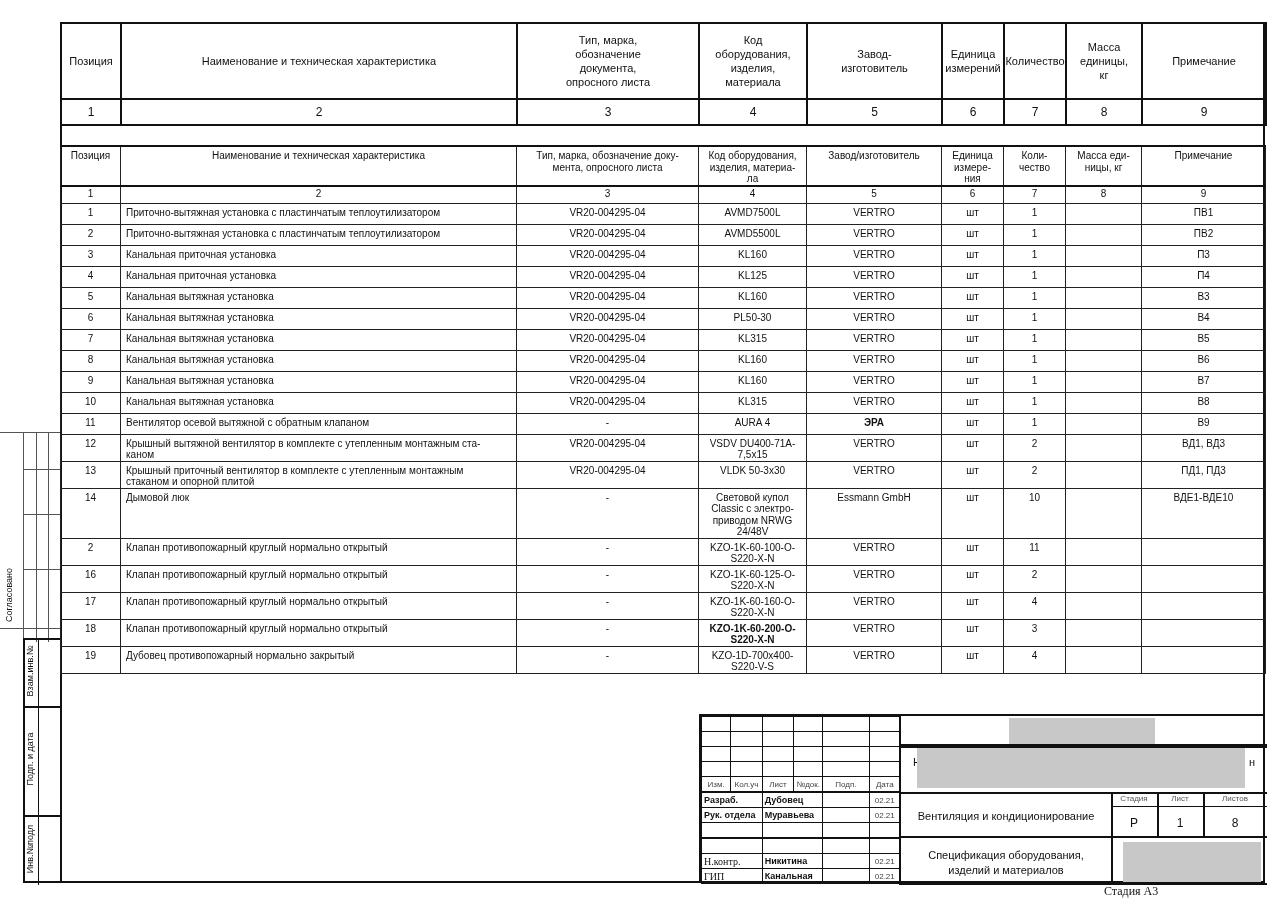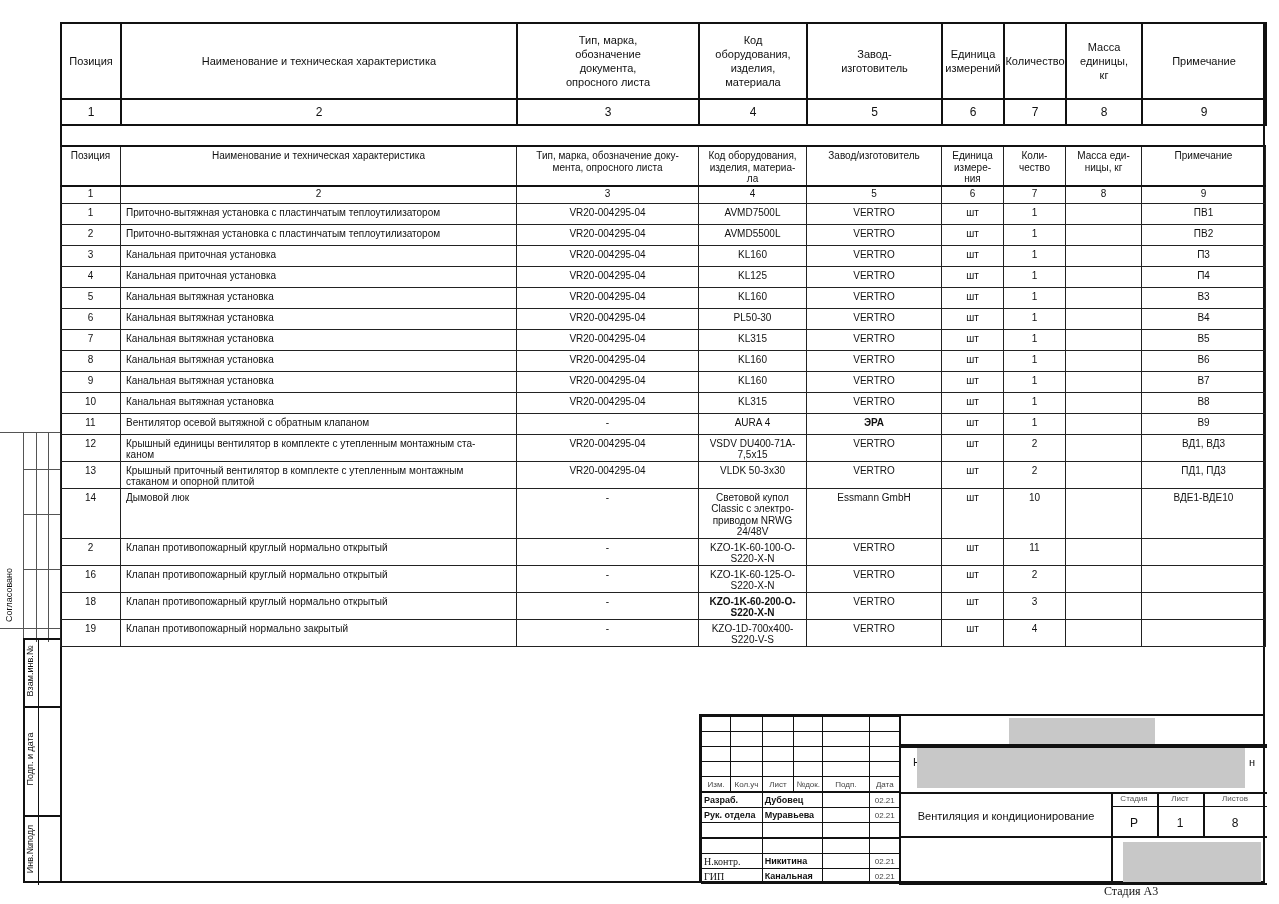--- a/index.html
+++ b/index.html
@@ -249,21 +249,21 @@
         <td style="white-space: pre-line;">-</td>
         <td style="white-space: pre-line;">AURA 4</td>
         <td style="white-space: pre-line; font-weight: bold;">ЭРА</td>
         <td style="white-space: pre-line;">шт</td>
         <td style="white-space: pre-line;">1</td>
         <td style="white-space: pre-line;"></td>
         <td style="white-space: pre-line;">В9</td>
       </tr>
       <tr class="r2">
         <td style="white-space: pre-line;">12</td>
-        <td class="name" style="white-space: pre-line;">Крышный единицы вентилятор в комплекте с утепленным монтажным ста-
+        <td class="name" style="white-space: pre-line;">Крышный вытяжной вентилятор в комплекте с утепленным монтажным ста-
 каном</td>
         <td style="white-space: pre-line;">VR20-004295-04</td>
         <td style="white-space: pre-line;">VSDV DU400-71A-
 7,5x15</td>
         <td style="white-space: pre-line;">VERTRO</td>
         <td style="white-space: pre-line;">шт</td>
         <td style="white-space: pre-line;">2</td>
         <td style="white-space: pre-line;"></td>
         <td style="white-space: pre-line;">ВД1, ВД3</td>
       </tr>
@@ -311,34 +311,46 @@
         <td style="white-space: pre-line;">-</td>
         <td style="white-space: pre-line;">KZO-1K-60-125-O-
 S220-X-N</td>
         <td style="white-space: pre-line;">VERTRO</td>
         <td style="white-space: pre-line;">шт</td>
         <td style="white-space: pre-line;">2</td>
         <td style="white-space: pre-line;"></td>
         <td style="white-space: pre-line;"></td>
       </tr>
       <tr class="r2">
+        <td style="white-space: pre-line;">17</td>
+        <td class="name" style="white-space: pre-line;">Клапан противопожарный круглый нормально открытый</td>
+        <td style="white-space: pre-line;">-</td>
+        <td style="white-space: pre-line;">KZO-1K-60-160-O-
+S220-X-N</td>
+        <td style="white-space: pre-line;">VERTRO</td>
+        <td style="white-space: pre-line;">шт</td>
+        <td style="white-space: pre-line;">4</td>
+        <td style="white-space: pre-line;"></td>
+        <td style="white-space: pre-line;"></td>
+      </tr>
+      <tr class="r2">
         <td style="white-space: pre-line;">18</td>
         <td class="name" style="white-space: pre-line;">Клапан противопожарный круглый нормально открытый</td>
         <td style="white-space: pre-line;">-</td>
         <td style="white-space: pre-line; font-weight: bold;">KZO-1K-60-200-O-
 S220-X-N</td>
         <td style="white-space: pre-line;">VERTRO</td>
         <td style="white-space: pre-line;">шт</td>
         <td style="white-space: pre-line;">3</td>
         <td style="white-space: pre-line;"></td>
         <td style="white-space: pre-line;"></td>
       </tr>
       <tr class="r2">
         <td style="white-space: pre-line;">19</td>
-        <td class="name" style="white-space: pre-line;">Клапан противопожарный нормально закрытый</td>
+        <td class="name" style="white-space: pre-line;">Дубовец противопожарный нормально закрытый</td>
         <td style="white-space: pre-line;">-</td>
         <td style="white-space: pre-line;">KZO-1D-700x400-
 S220-V-S</td>
         <td style="white-space: pre-line;">VERTRO</td>
         <td style="white-space: pre-line;">шт</td>
         <td style="white-space: pre-line;">4</td>
         <td style="white-space: pre-line;"></td>
         <td style="white-space: pre-line;"></td>
       </tr>
       <tr>
@@ -455,20 +467,22 @@
   <div class="abs" style="left:456px;top:76px;height:46px;border-left:2px solid #111;"></div>
   <div class="abs" style="left:502px;top:76px;height:46px;border-left:2px solid #111;"></div>
   <span class="lbl" style="left:410px;top:78px;width:46px;font-size:8px;color:#555;">Стадия</span>
   <span class="lbl" style="left:456px;top:78px;width:46px;font-size:8px;color:#555;">Лист</span>
   <span class="lbl" style="left:502px;top:78px;width:64px;font-size:8px;color:#555;">Листов</span>
   <span class="lbl" style="left:410px;top:100px;width:46px;font-size:12px;">Р</span>
   <span class="lbl" style="left:456px;top:100px;width:46px;font-size:12px;">1</span>
   <span class="lbl" style="left:502px;top:100px;width:64px;font-size:12px;">8</span>
 
   <div class="rb" style="left:198px;top:120px;width:214px;height:49px;border-left:2px solid #111;border-right:none;border-bottom:2px solid #111;"></div>
+  <span class="lbl" style="left:198px;top:132px;width:214px;font-size:11px;line-height:15px;white-space:pre-line;">Спецификация оборудования,
+изделий и материалов</span>
   <div class="rb" style="left:410px;top:120px;width:156px;height:49px;border-right:none;border-bottom:2px solid #111;"></div>
   <div class="redact" style="left:422px;top:126px;width:138px;height:40px;"></div>
 </div>
 
 <div class="side" style="left:0;top:432px;width:60px;height:210px;border:none;">
   <div class="abs" style="left:0;top:0;width:60px;border-top:1px solid #555;"></div>
   <div class="abs" style="left:23px;top:0;height:210px;border-left:1px solid #555;"></div>
   <div class="abs" style="left:36px;top:0;height:210px;border-left:1px solid #555;"></div>
   <div class="abs" style="left:48px;top:0;height:210px;border-left:1px solid #555;"></div>
   <div class="abs" style="left:23px;top:37px;width:37px;border-top:1px solid #555;"></div>

